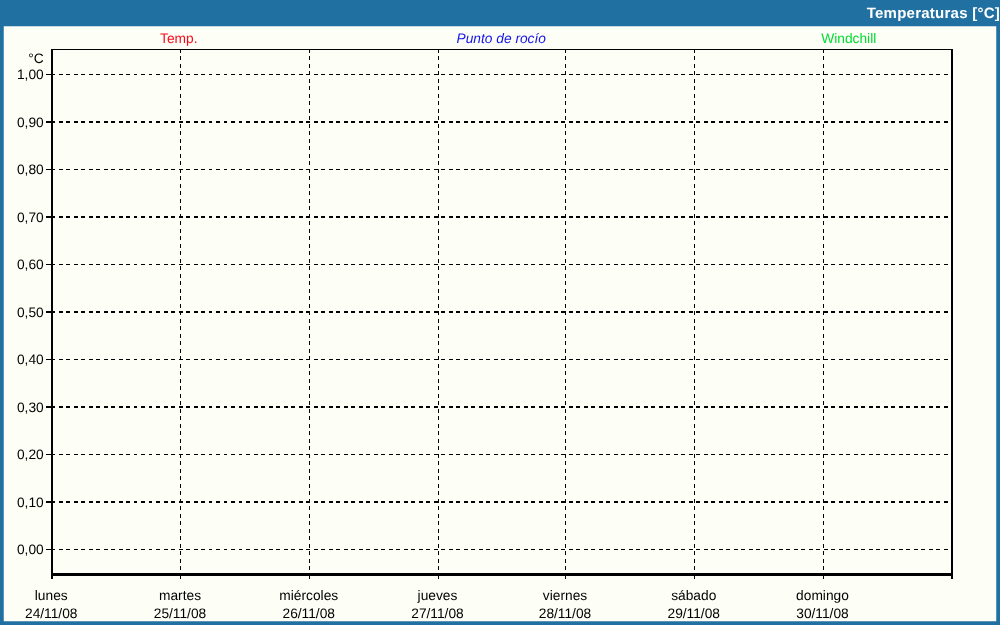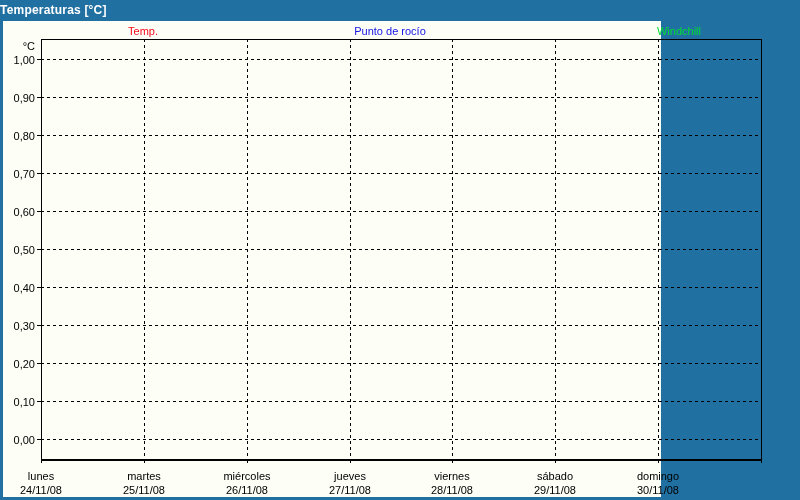--- a/index.html
+++ b/index.html
@@ -7,44 +7,44 @@
     position: relative;
     width: 800px; height: 500px;
     background: #2170a2;
     font-family: "Liberation Sans", sans-serif;
     overflow: hidden;
     box-sizing: border-box;
   }
   #titlebar {
     position: absolute; left:0; top:0; width:800px; height:21px;
     color:#ffffff; font-size:12px; font-weight:bold;
-    text-align:left; line-height:21px;
+    text-align:right; line-height:21px;
     letter-spacing: 0.2px;
   }
   #content {
-    position:absolute; left:3px; top:21px; width:658px; height:476px;
+    position:absolute; left:3px; top:21px; width:794px; height:476px;
     background:#fdfef6;
   }
   .legend-item {
     position:absolute; top:4px;
     transform: translateX(-50%);
     font-size:11px; white-space:nowrap;
   }
   #plot-svg { position:absolute; left:0; top:0; }
   text { font-family:"Liberation Sans", sans-serif; }
 </style>
 </head>
 <body>
 
 <div id="window">
   <div id="titlebar">Temperaturas [°C]</div>
   <div id="content">
     <div id="legend">
         <span class="legend-item" style="left: 140px; color: rgb(245, 11, 30);">Temp.</span>
-        <span class="legend-item" style="left: 387px; color: rgb(20, 20, 230);">Punto de rocío</span>
+        <span class="legend-item" style="left: 398px; color: rgb(20, 20, 230); font-style: italic;">Punto de rocío</span>
         <span class="legend-item" style="left: 676px; color: rgb(0, 221, 51);">Windchill</span>
       </div>
     <svg id="plot-svg" width="794" height="476">
         <line x1="38" y1="38.5" x2="758" y2="38.5" stroke="#000000" stroke-width="1" shape-rendering="crispEdges" stroke-dasharray="3 3"></line>
         <line x1="34" y1="38.5" x2="38" y2="38.5" stroke="#000000" stroke-width="1" shape-rendering="crispEdges"></line>
         <text x="32" y="42.5" text-anchor="end" font-size="11" fill="#000000">1,00</text>
         <line x1="38" y1="76.5" x2="758" y2="76.5" stroke="#000000" stroke-width="1" shape-rendering="crispEdges" stroke-dasharray="3 3"></line>
         <line x1="34" y1="76.5" x2="38" y2="76.5" stroke="#000000" stroke-width="1" shape-rendering="crispEdges"></line>
         <text x="32" y="80.5" text-anchor="end" font-size="11" fill="#000000">0,90</text>
         <line x1="38" y1="114.5" x2="758" y2="114.5" stroke="#000000" stroke-width="1" shape-rendering="crispEdges" stroke-dasharray="3 3"></line>

